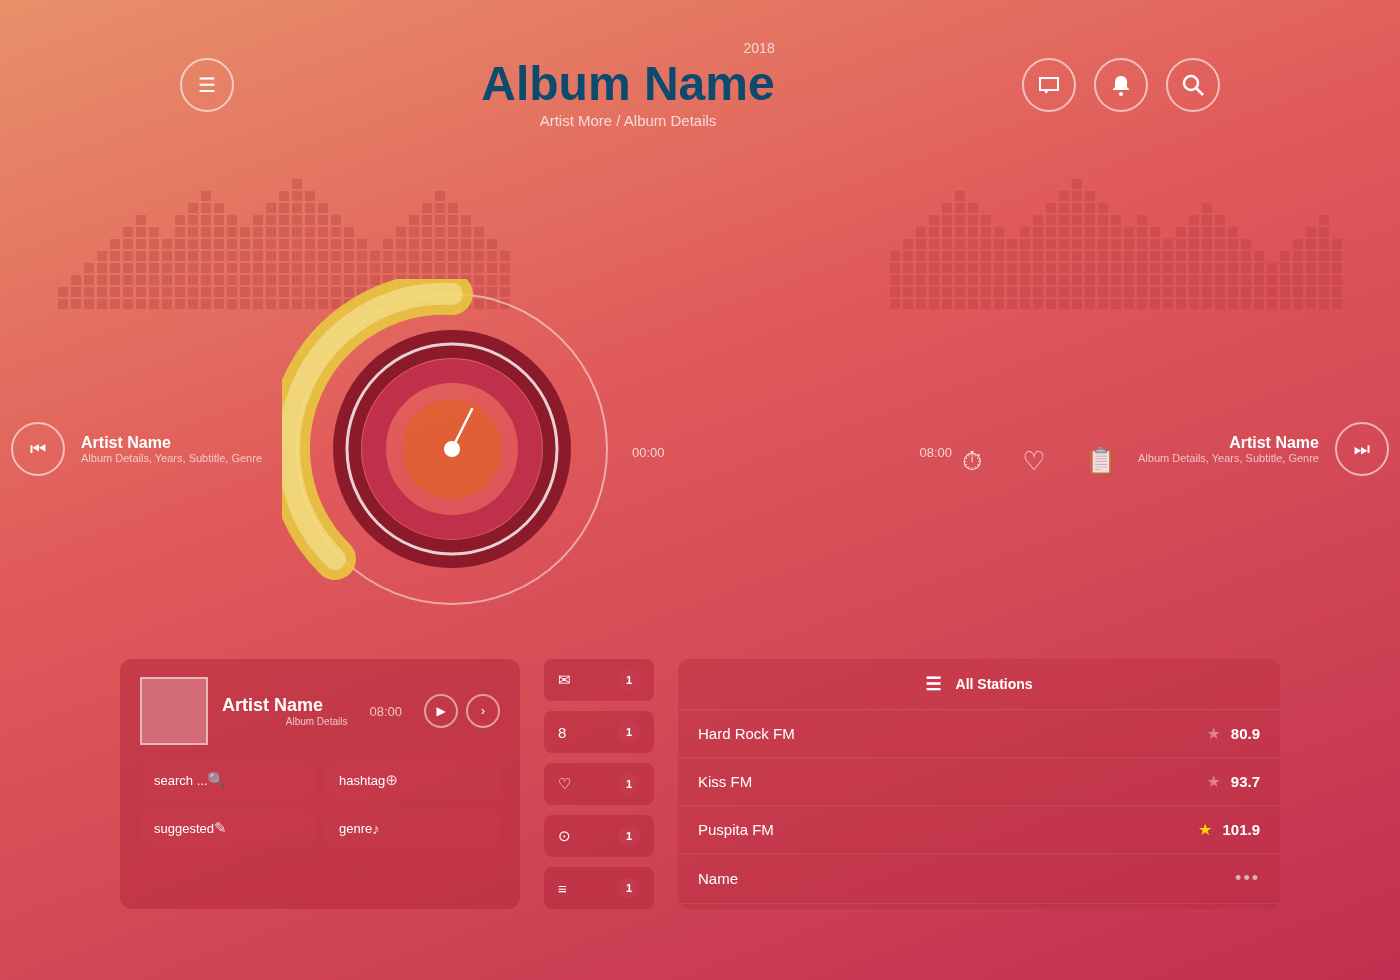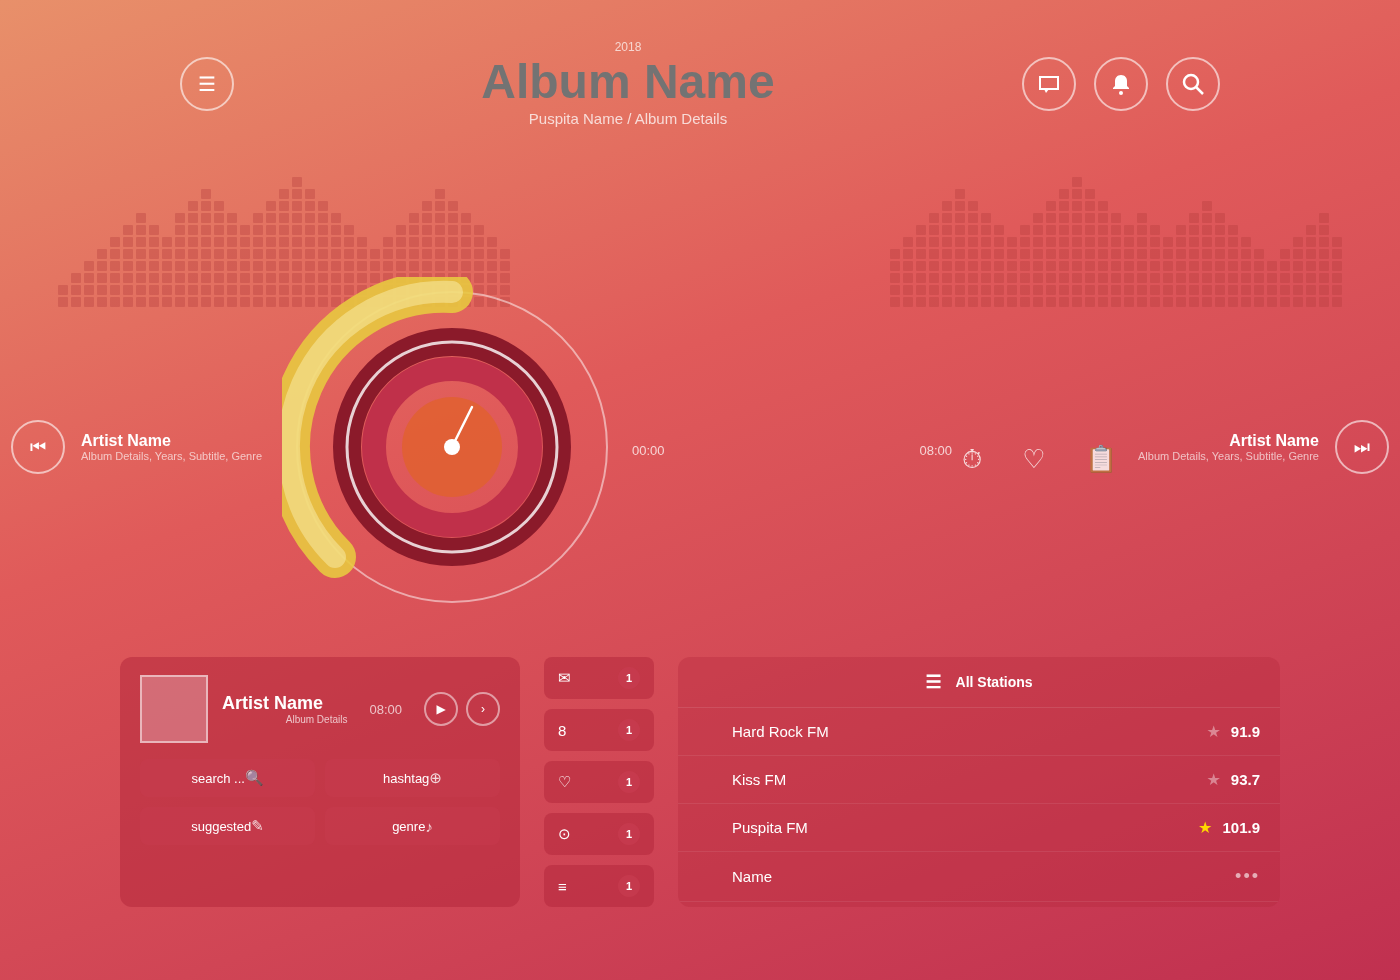--- a/index.html
+++ b/index.html
@@ -16,29 +16,30 @@
     .header {
       display: flex;
       align-items: center;
       justify-content: space-between;
       padding: 40px 180px 20px 180px;
     }
     .header-center {
       text-align: center;
     }
     .header-year {
-      font-size: 12px;
+      font-size: 14px;
       color: rgba(255,255,255,0.7);
       margin-bottom: 4px;
+      text-align: right;
     }
     .header-title {
       font-size: 48px;
       font-weight: 800;
       line-height: 1;
-      color: #737373;
+      color: #0c4a6e;
     }
     .header-subtitle {
       font-size: 15px;
       color: rgba(255,255,255,0.75);
       margin-top: 4px;
     }
     .header-icons {
       display: flex;
       gap: 18px;
     }
@@ -212,21 +213,21 @@
     }
     .np-action-btn {
       background: rgba(200,60,80,0.4);
       border: none;
       border-radius: 8px;
       padding: 10px 14px;
       color: white;
       font-size: 13px;
       display: flex;
       align-items: center;
-      justify-content: center;
+      justify-content: flex-start;
       cursor: pointer;
     }
     .np-action-btn .btn-icon {
       font-size: 15px;
       color: rgba(255,255,255,0.8);
     }
 
     
     .notif-panel {
       display: flex;
@@ -274,36 +275,36 @@
       font-size: 14px;
       font-weight: 600;
     }
     .station-row {
       display: flex;
       align-items: center;
       padding: 14px 20px;
       border-bottom: 1px solid rgba(255,255,255,0.08);
       font-size: 15px;
     }
-    .station-name { flex: 1; margin-left: 34px; }
+    .station-name { flex: 1; }
     .station-star { font-size: 16px; margin-right: 10px; }
     .station-star.active { color: #FFD700; }
     .station-star.inactive { color: rgba(255,255,255,0.4); }
     .station-freq { font-weight: 600; font-size: 15px; }
     .station-more { color: rgba(255,255,255,0.6); font-size: 18px; letter-spacing: 2px; }
   </style>
 </head>
 <body>
 
 <div class="header">
   <div class="icon-circle">☰</div>
   <div class="header-center">
     <div class="header-year">2018</div>
     <div class="header-title">Album Name</div>
-    <div class="header-subtitle">Puspita Name / Album Details</div>
+    <div class="header-subtitle">Artist More / Album Details</div>
   </div>
   <div class="header-icons">
     <div class="icon-circle">
       <svg width="22" height="18" viewBox="0 0 22 18" fill="none">
         <path d="M2 2h18v12H2z" stroke="white" stroke-width="2" fill="none" rx="2"></path>
         <path d="M6 14l2 4 3-4" fill="white"></path>
       </svg>
     </div>
     <div class="icon-circle">
       <svg width="20" height="22" viewBox="0 0 20 22" fill="none">
@@ -1102,21 +1103,21 @@
   </div>
 
   <div class="stations-panel">
     <div class="stations-header">
       <span style="font-size:18px;">☰</span>
       <span>All Stations</span>
     </div>
     <div class="station-row">
       <span class="station-name">Hard Rock FM</span>
       <span class="station-star inactive">★</span>
-      <span class="station-freq">91.9</span>
+      <span class="station-freq">80.9</span>
     </div>
     <div class="station-row">
       <span class="station-name">Kiss FM</span>
       <span class="station-star inactive">★</span>
       <span class="station-freq">93.7</span>
     </div>
     <div class="station-row">
       <span class="station-name">Puspita FM</span>
       <span class="station-star active">★</span>
       <span class="station-freq">101.9</span>

